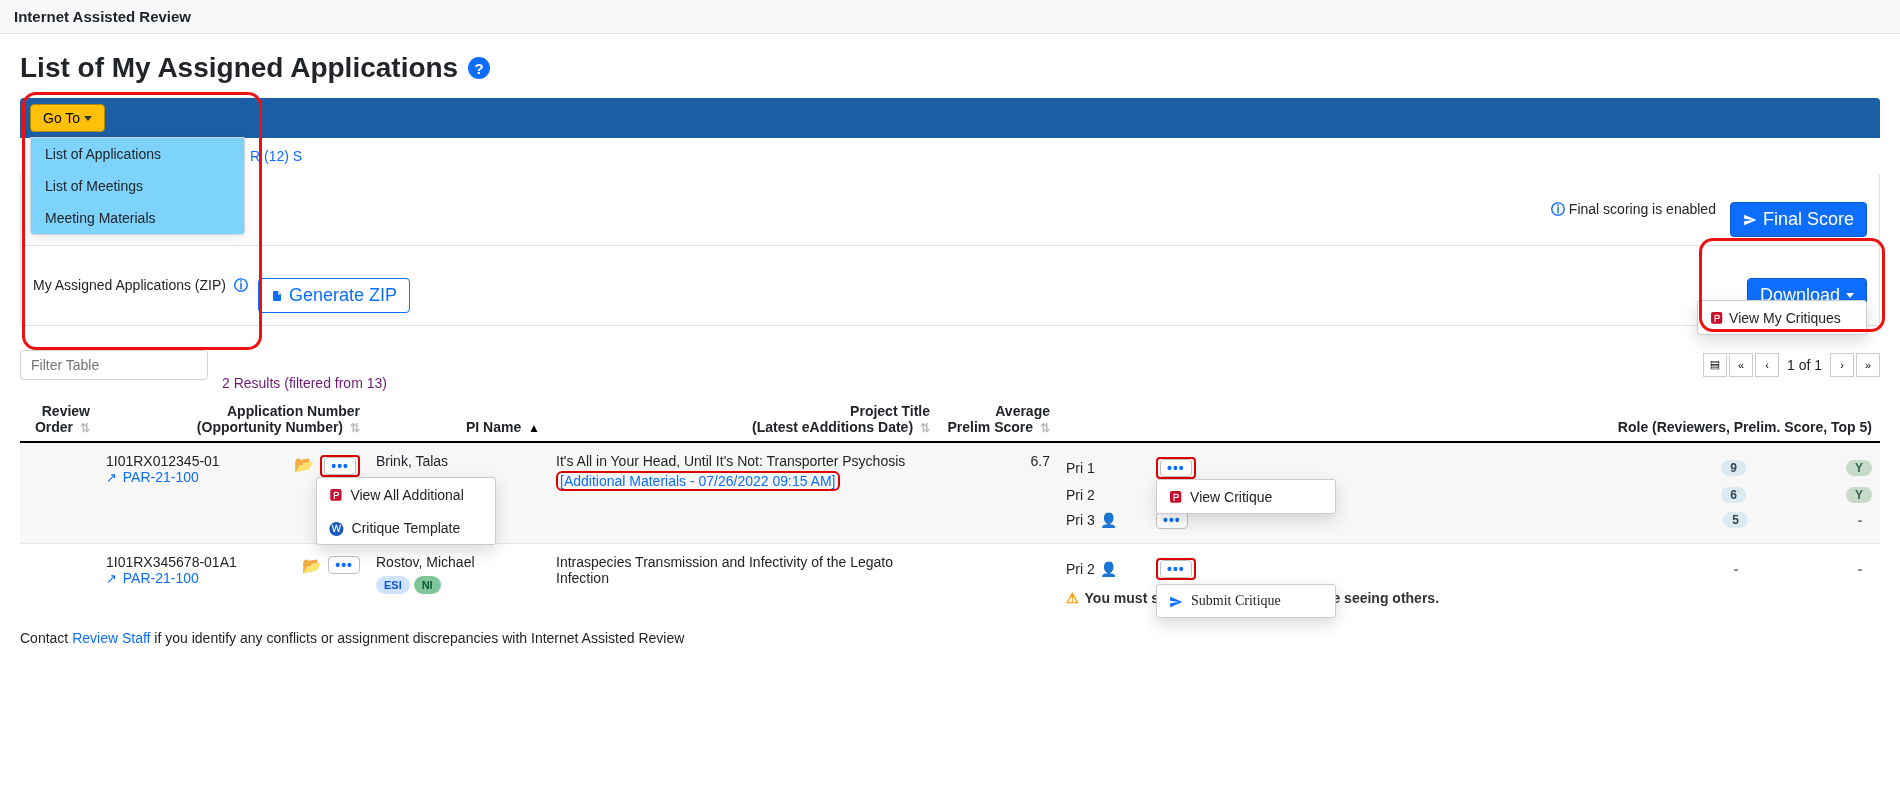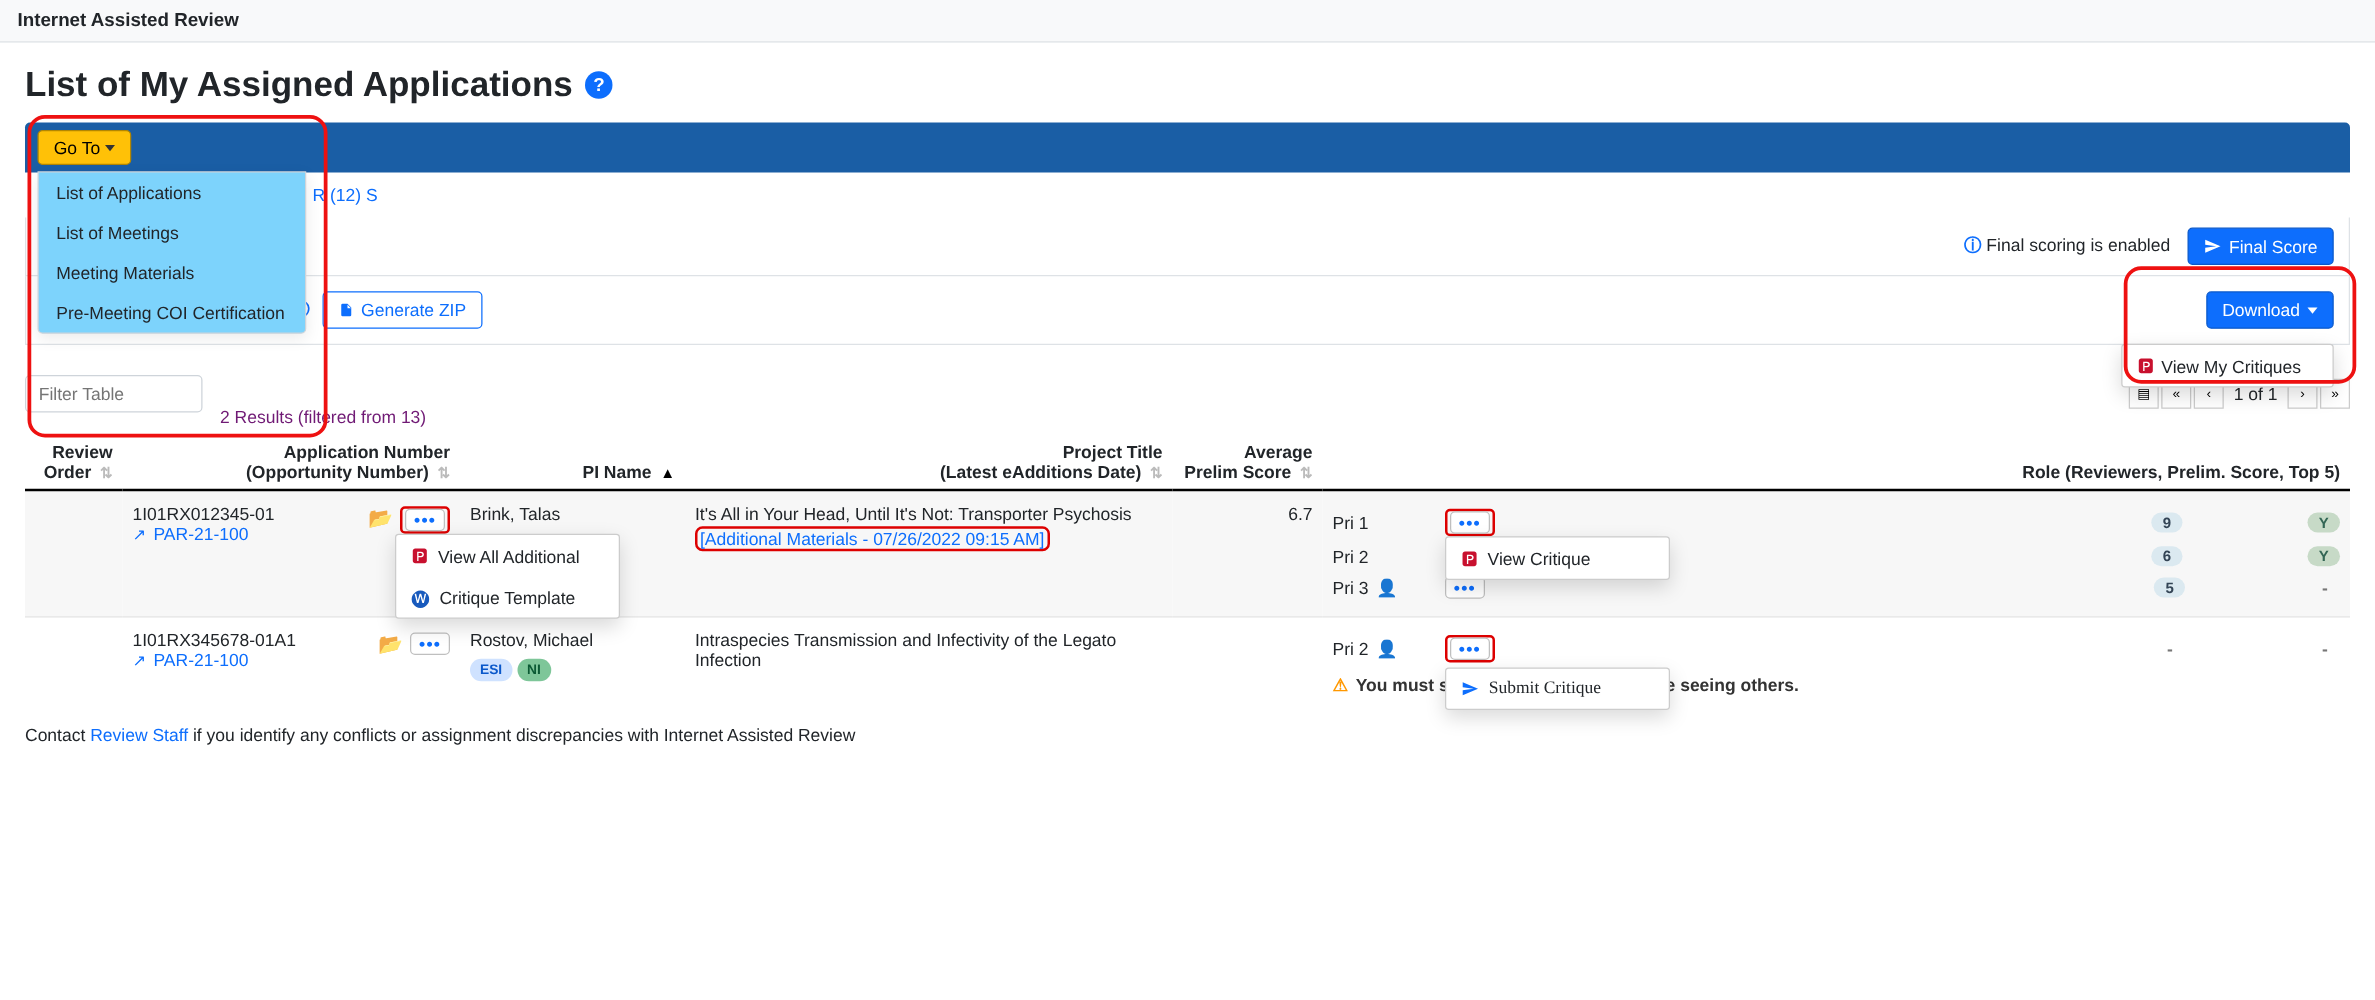--- a/index.html
+++ b/index.html
@@ -11,31 +11,31 @@
 .blue-bar { background: #1a5ea5; height: 40px; border-radius: 4px 4px 0 0; position: relative; display: flex; align-items: center; padding: 0 10px; }
 .goto-btn { background: #ffc107; border: 1px solid #b38600; border-radius: 4px; padding: 5px 12px; font-size: 14px; font-weight: 500; cursor: pointer; display: inline-flex; align-items: center; gap: 4px; }
 .caret-down { display: inline-block; width: 0; height: 0; border-left: 4px solid transparent; border-right: 4px solid transparent; border-top: 5px solid #333; }
 .goto-dropdown { position: absolute; top: 39px; left: 10px; background: #7dd3fc; border: 1px solid #ced4da; border-radius: 0 0 4px 4px; min-width: 215px; box-shadow: 0 4px 12px rgba(0,0,0,.08); z-index: 10; }
 .goto-dropdown .item { padding: 8px 14px; cursor: pointer; font-size: 14px; }
 .highlight-red { border: 3px solid #e11; border-radius: 14px; position: absolute; pointer-events: none; z-index: 30; }
 .breadcrumb { font-size: 14px; color: #0d6efd; padding: 10px 0 10px 230px; }
 .scoring-row { border: 1px solid #dee2e6; border-top: none; padding: 8px 12px; display: flex; justify-content: space-between; align-items: center; }
 .scoring-row .left { display: flex; align-items: center; gap: 8px; }
 .info-i { color: #0d6efd; font-weight: 700; }
-.btn { display: inline-flex; align-items: center; gap: 6px; border-radius: 4px; padding: 6px 12px; font-size: 14px; cursor: pointer; border: 1px solid transparent; text-decoration: none; }
+.btn { display: inline-flex; align-items: center; gap: 6px; border-radius: 4px; padding: 6px 12px; font-size: 18px; cursor: pointer; border: 1px solid transparent; text-decoration: none; margin-top: 20px; }
 .btn-primary { background: #0d6efd; color: #fff; border-color: #0a58ca; }
 .btn-outline { background: #fff; color: #0d6efd; border-color: #0d6efd; }
 .zip-row { border: 1px solid #dee2e6; border-top: none; padding: 12px; display: flex; justify-content: space-between; align-items: center; }
 .zip-row .left { display: flex; align-items: center; gap: 10px; }
 .zip-label { font-size: 14px; }
 .download-wrap { position: relative; }
 .download-dd { position: absolute; top: 42px; right: 0; background: #fff; border: 1px solid #ccc; border-radius: 3px; box-shadow: 0 6px 16px rgba(0,0,0,.15); min-width: 170px; z-index: 20; }
 .download-dd .item { padding: 8px 12px; cursor: pointer; display: flex; align-items: center; gap: 6px; }
 .filter-row { display: flex; align-items: center; gap: 14px; margin: 12px 0 6px 0; }
-.filter-input { border: 1px solid #ced4da; border-radius: 4px; padding: 6px 10px; width: 142px; font-size: 14px; }
+.filter-input { border: 1px solid #ced4da; border-radius: 4px; padding: 6px 10px; width: 188px; font-size: 14px; }
 .results-count { color: #701a75; font-size: 14px; margin-top: 37px; }
 .pager { margin-left: auto; display: flex; align-items: center; gap: 2px; }
 .pager .pg-btn { border: 1px solid #ccc; background: #fff; width: 24px; height: 24px; display: inline-flex; align-items: center; justify-content: center; cursor: pointer; font-size: 11px; }
 table.data { width: 100%; border-collapse: collapse; margin-top: 4px; }
 table.data thead th { text-align: right; font-weight: 700; font-size: 14px; border-bottom: 2px solid #000; padding: 6px 8px; vertical-align: bottom; }
 table.data thead th .subh { font-weight: 700; }
 table.data tbody td { border-top: 1px solid #e5e5e5; padding: 10px 8px; vertical-align: top; font-size: 14px; }
 table.data tbody tr:nth-child(odd) td { background: #f7f7f7; }
 .sort-icon { color: #bbb; font-size: 12px; margin-left: 3px; }
 .sort-active { color: #000; }
@@ -83,21 +83,20 @@
     <div class="blue-bar">
       <button class="goto-btn">
         <span>Go To</span>
         <span class="caret-down"></span>
       </button>
     </div>
     <div class="goto-dropdown">
       <div class="item">List of Applications</div>
       <div class="item">List of Meetings</div>
       <div class="item">Meeting Materials</div>
-      <div class="item">Pre-Meeting COI Certification</div>
     </div>
     <div class="breadcrumb">
       <span class="link">R (12) S</span>
     </div>
     <div class="highlight-red" style="top:-6px; left:2px; width:240px; height:258px;"></div>
   </div>
 
   <div class="scoring-row">
     <div class="left">
       <span>tions</span>

